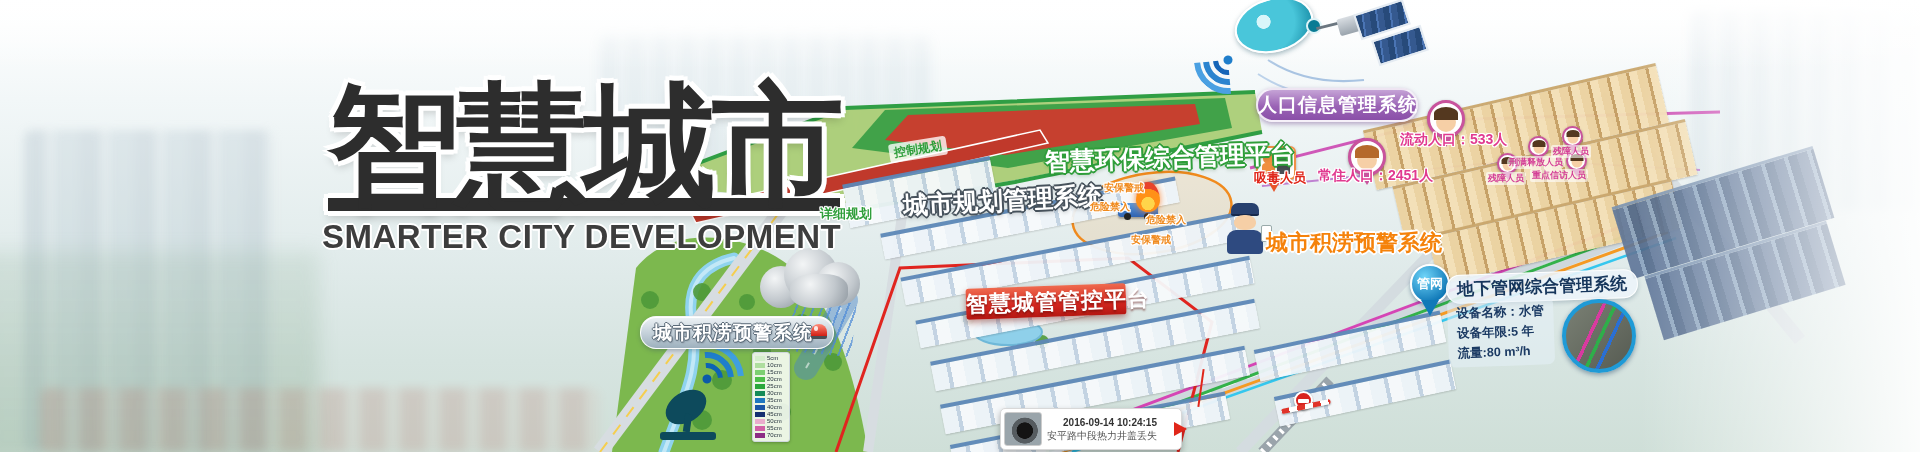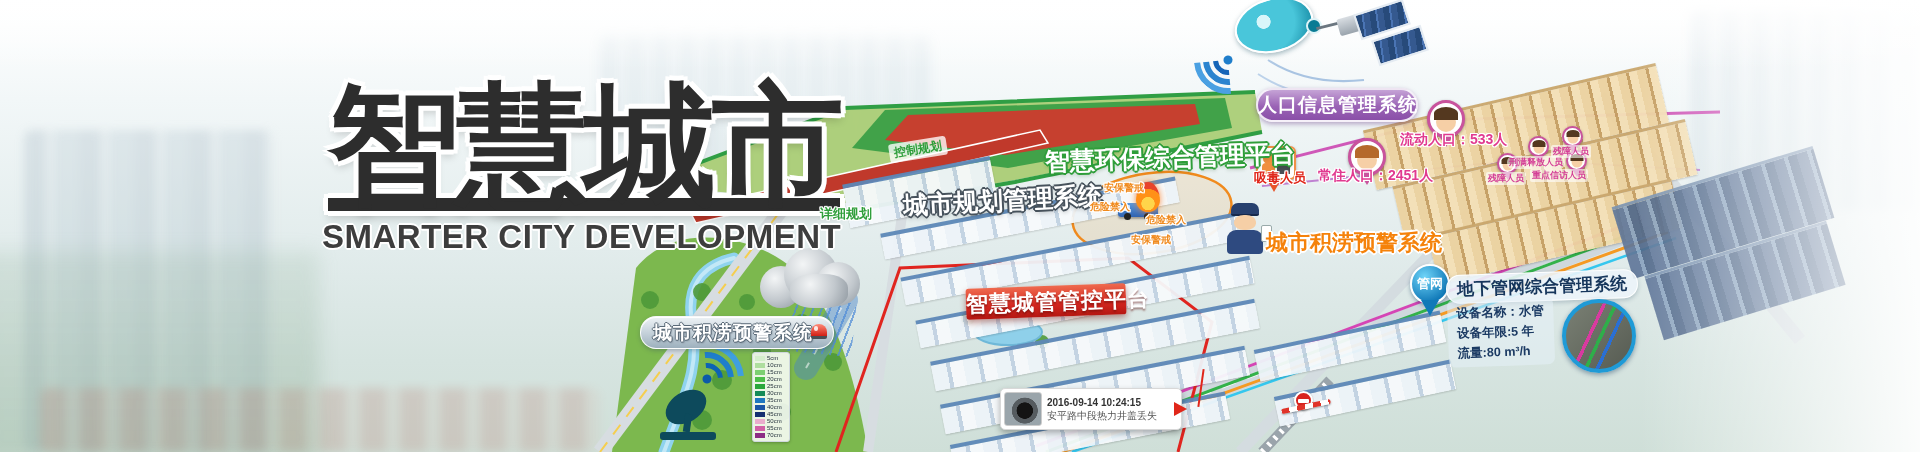--- a/index.html
+++ b/index.html
@@ -296,21 +296,21 @@
     <span class="hat"></span>
       <span class="face"></span>
       <span class="body"></span>
       <span class="phone"></span>
   </div>
 
   <div class="abs banner-red nowrap" style="z-index:5;">智慧城管管控平台</div>
 
   <div class="abs" style="left:1200px;top:369px;width:2px;height:38px;background:#e0261a;transform:rotate(8deg);z-index:5;"></div>
 
-  <div class="callout" style="left:1000px;top:388px;">
+  <div class="callout" style="left:1000px;top:408px;text-align:right;">
     <span class="thumb" style="background:radial-gradient(circle at 55% 55%,#141414 0 30%,#565c60 32% 48%,#9aa5ab 50% 100%);"></span>
     <span>
       <div class="t nowrap">2016-09-14 10:24:15</div>
       <div class="d nowrap">安平路中段热力井盖丢失</div>
     </span>
     <span class="tail-rt"></span>
   </div>
 
   <div class="abs bar-waterlog nowrap" style="z-index:5;margin-top:13px;">
     <span class="osl">城市积涝预警系统</span>

